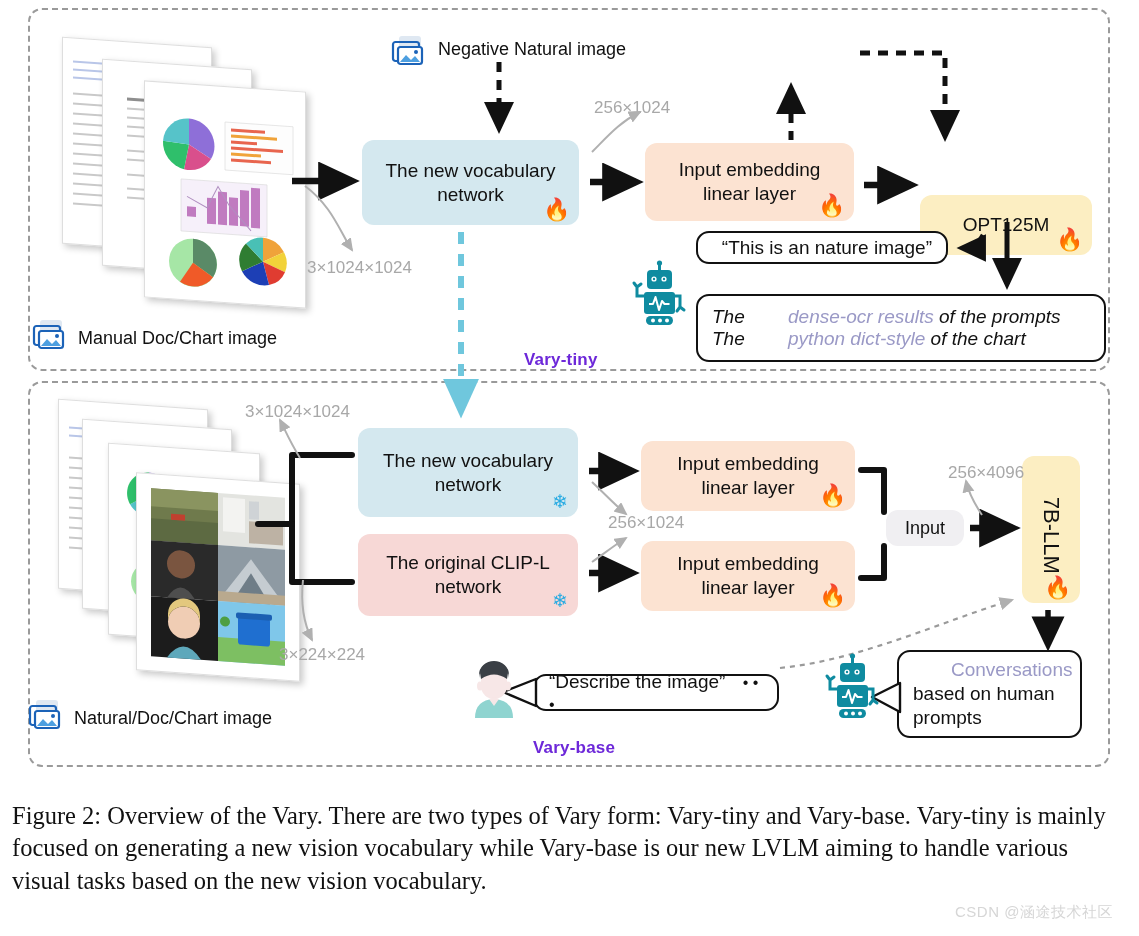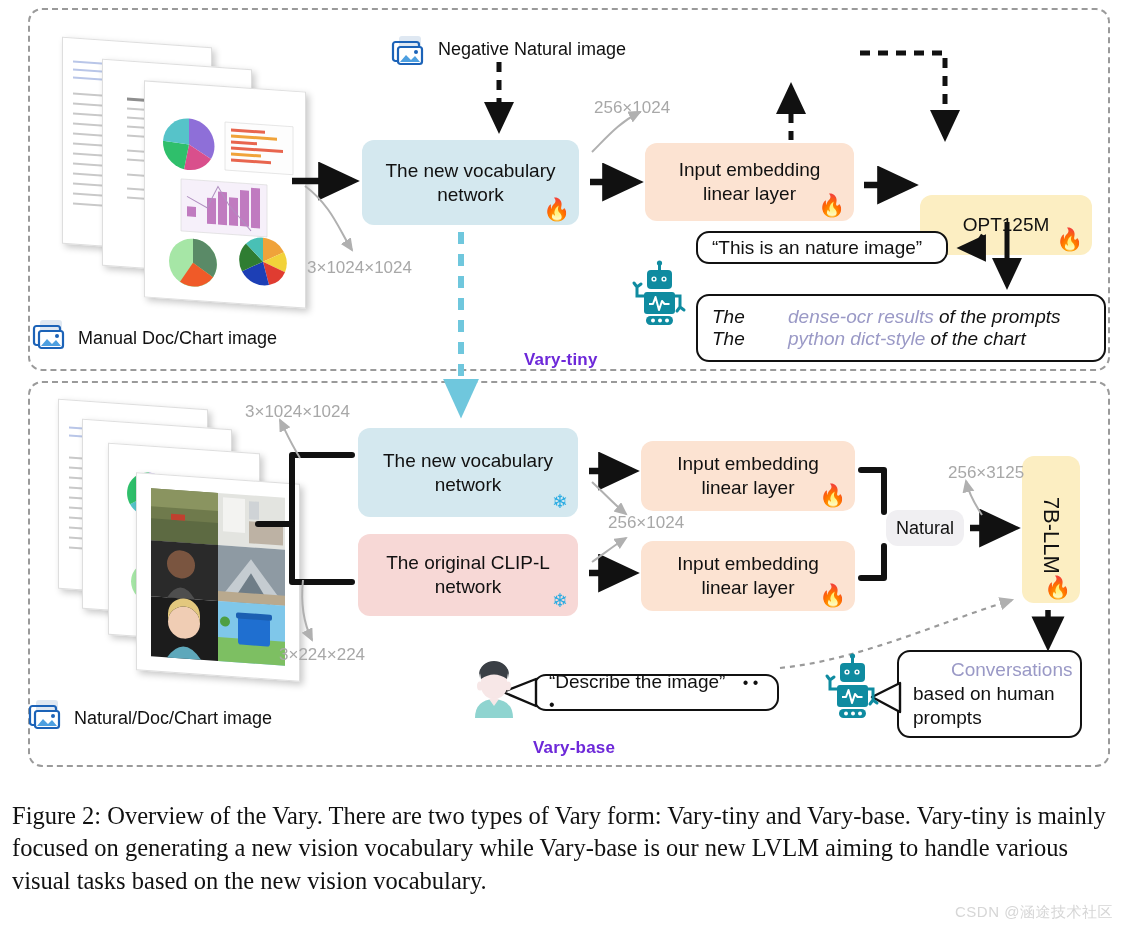--- a/index.html
+++ b/index.html
@@ -155,21 +155,21 @@
     <span class="flame">🔥</span>
   </div>
 
 
   <div class="box yellow" style="left:920px;top:155px;width:172px;height:60px;margin-top:40px;">
     <span class="lbl">OPT125M</span>
     <span class="flame">🔥</span>
   </div>
 
   <div class="bubble" style="left:696px;top:231px;width:252px;height:33px;justify-content:center;">
-    <span class="btxt" style="text-align:left;">“This is an nature image”</span>
+    <span class="btxt" style="text-align:right;">“This is an nature image”</span>
   </div>
 
   <div class="bubble" style="left:696px;top:294px;width:410px;height:68px;">
     <span class="btxt">
       <div class="ital"><span>The </span><span class="muted">dense-ocr results</span><span> of the prompts</span></div>
       <div class="ital"><span>The </span><span class="muted">python dict-style</span><span> of the chart</span></div>
     </span>
   </div>
 
   <div class="dimlabel" style="left:594px;top:98px;">256×1024</div>
@@ -271,32 +271,32 @@
     <span class="flame">🔥</span>
   </div>
 
   <div class="box peach" style="left:641px;top:541px;width:214px;height:70px;">
     <span class="lbl">Input embedding
 linear layer</span>
     <span class="flame">🔥</span>
   </div>
 
   <div class="box grey" style="left:886px;top:510px;width:78px;height:36px;font-size:18px;">
-    <span class="lbl">Natural</span>
+    <span class="lbl">Input</span>
   </div>
 
   <div class="box yellow" style="left:1022px;top:456px;width:58px;height:147px;">
     <span class="vert" style="left:0px;top:56px;width:58px;text-align:center;">7B-LLM</span>
     <span class="flame">🔥</span>
   </div>
 
   <div class="dimlabel" style="left:245px;top:402px;">3×1024×1024</div>
   <div class="dimlabel" style="left:279px;top:645px;">3×224×224</div>
   <div class="dimlabel" style="left:608px;top:513px;">256×1024</div>
-  <div class="dimlabel" style="left:948px;top:463px;">256×3125</div>
+  <div class="dimlabel" style="left:948px;top:463px;">256×4096</div>
 
   <div class="bubble" style="left:533px;top:674px;width:246px;height:37px;">
     <span class="btxt">
       <span>“Describe the image”</span>
       <span style="margin-left:12px;font-size:16px;">• • •</span>
     </span>
   </div>
 
   <div class="bubble" style="left:897px;top:650px;width:185px;height:88px;align-items:center;">
     <span class="btxt" style="line-height:1.28;">

